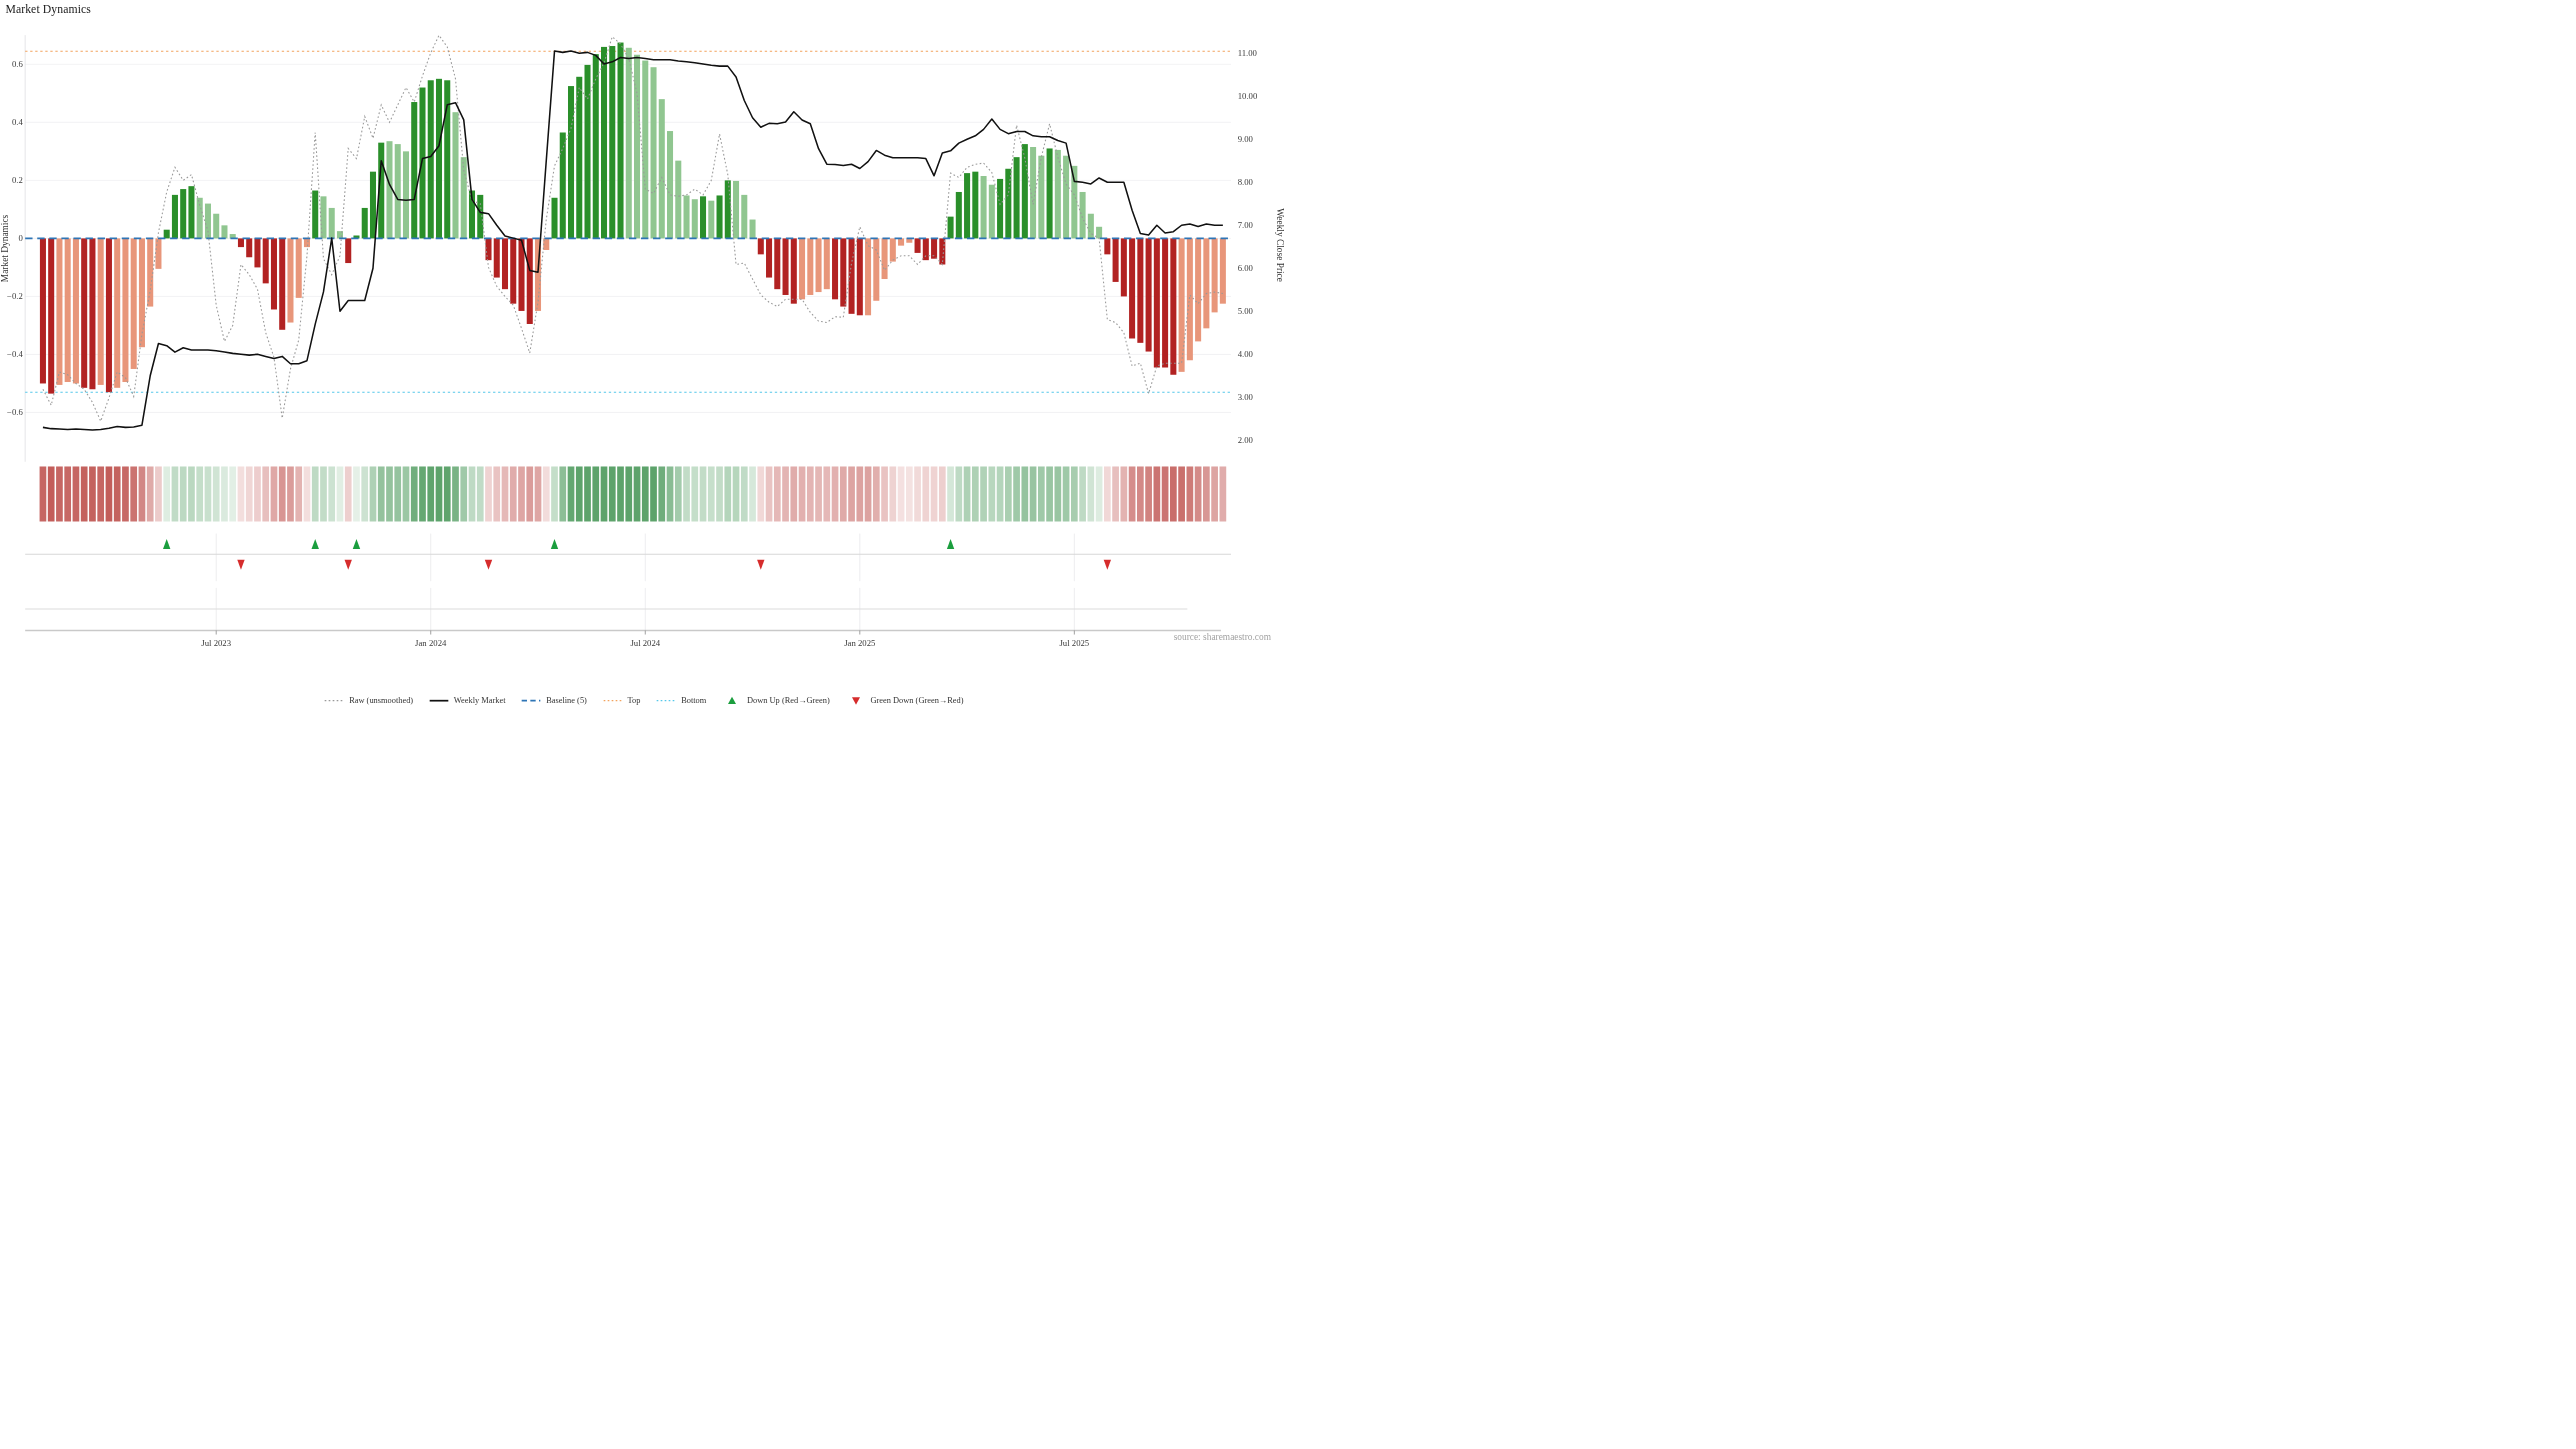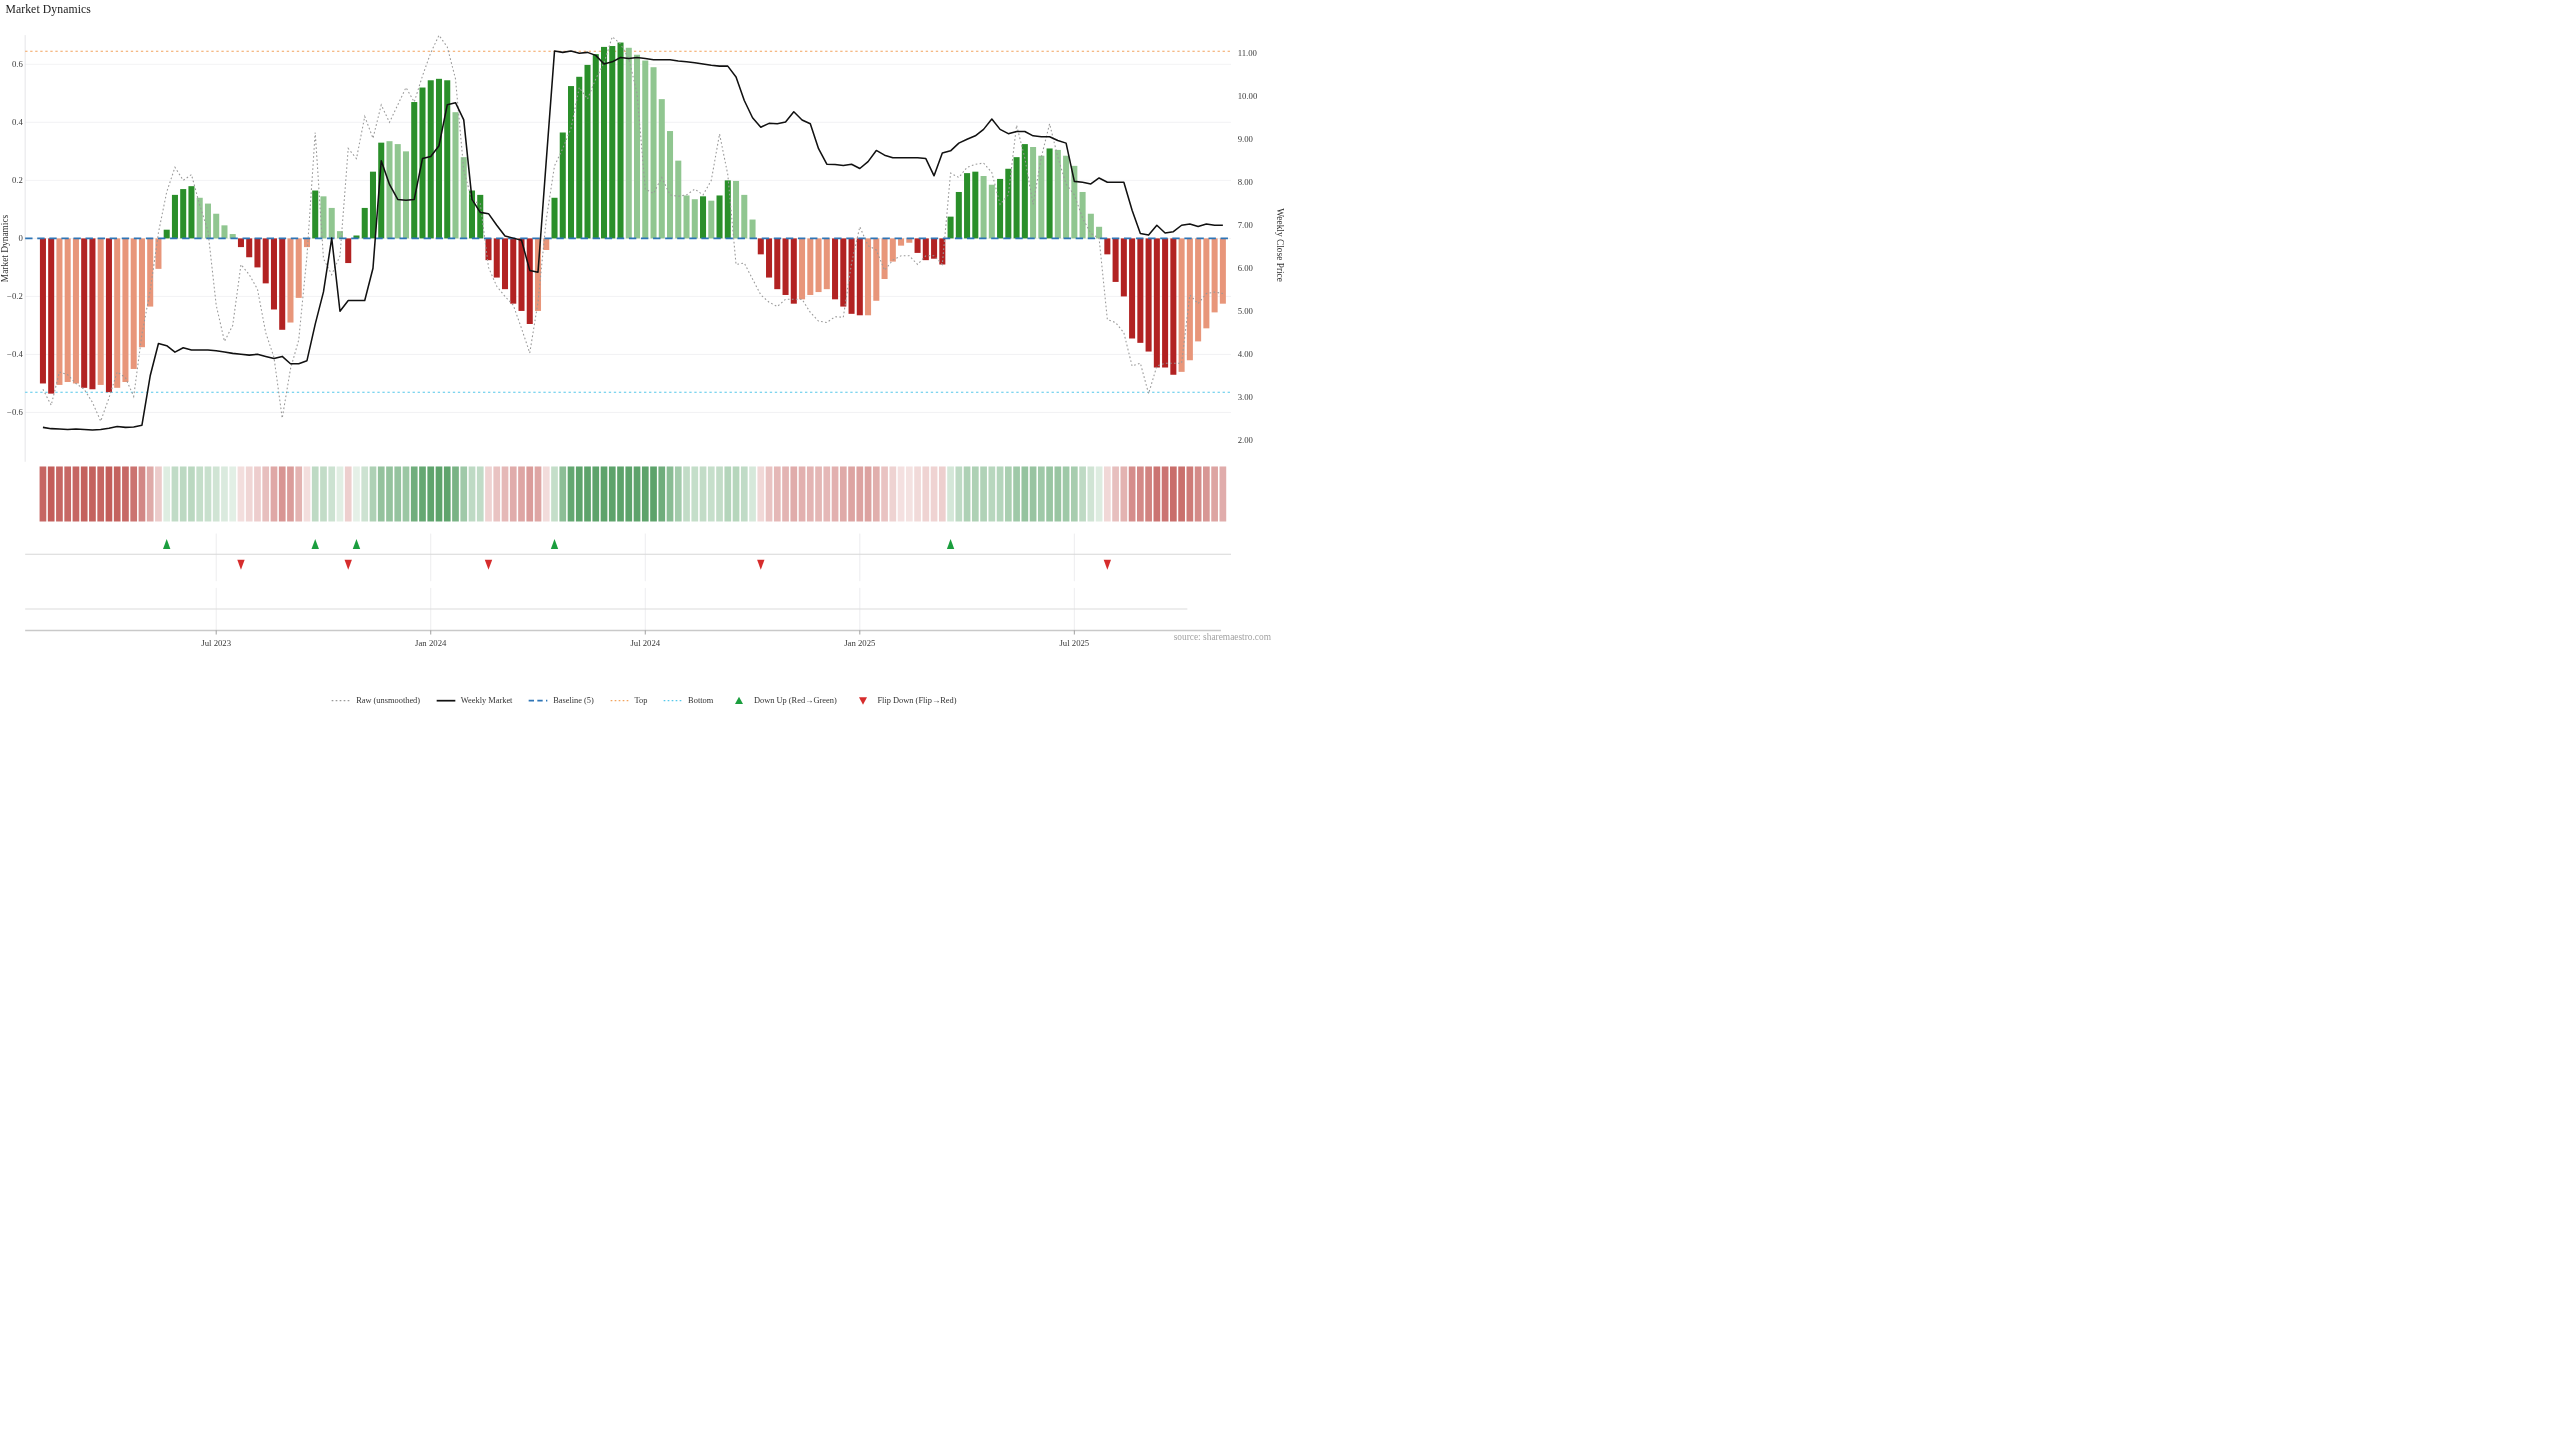--- a/index.html
+++ b/index.html
@@ -407,17 +407,17 @@
       <div class="legend-item">
         <svg width="20" height="9.4" viewBox="0 0 30 14">
           <polygon points="9,12 21,12 15,1" fill="#1b9e3e"></polygon>
         </svg>
         <span>Down Up (Red→Green)</span>
       </div>
       <div class="legend-item">
         <svg width="20" height="9.4" viewBox="0 0 30 14">
           <polygon points="9,2 21,2 15,13" fill="#d62c2c"></polygon>
         </svg>
-        <span>Flip Down (Flip→Red)</span>
+        <span>Green Down (Green→Red)</span>
       </div>
     </div>
 </div>
 
 
 </body></html>

